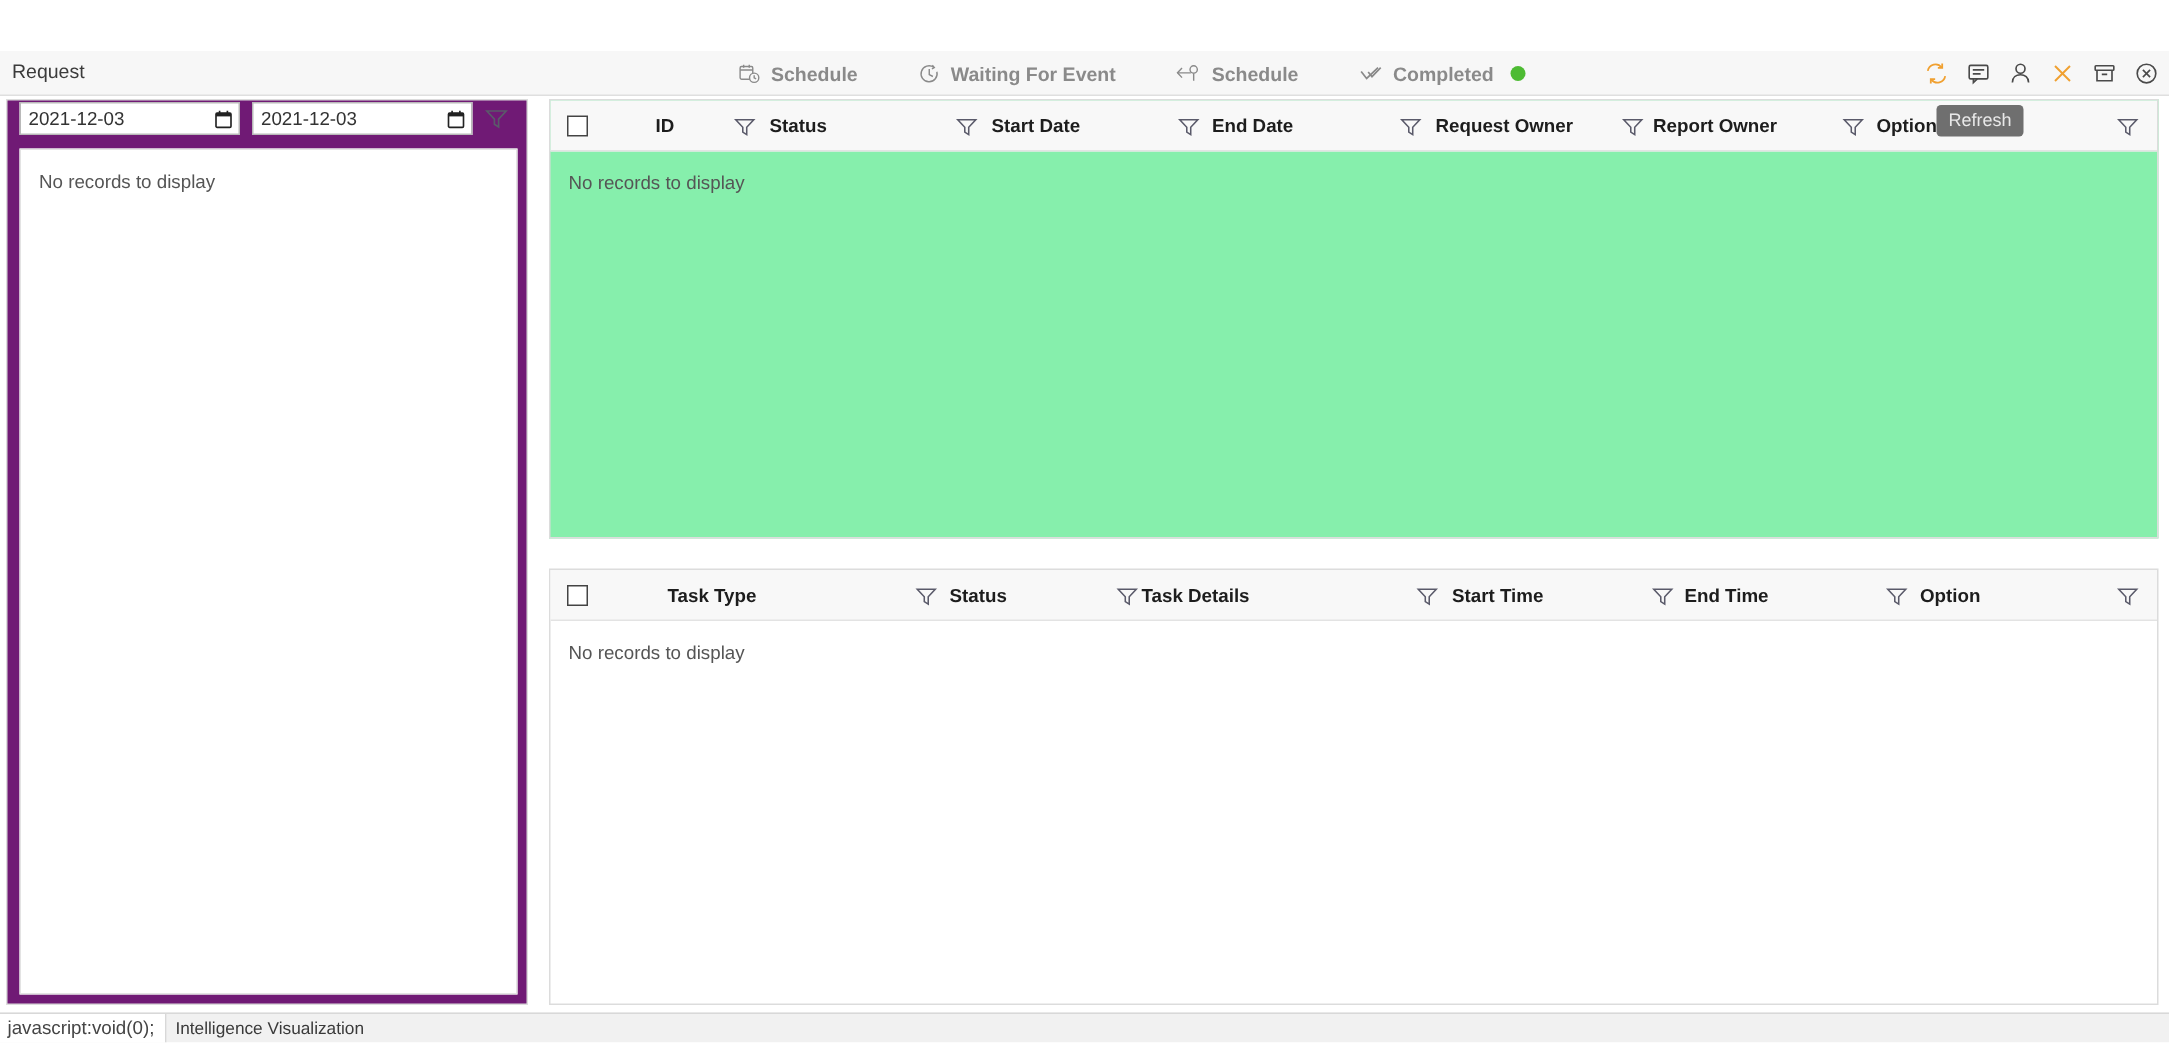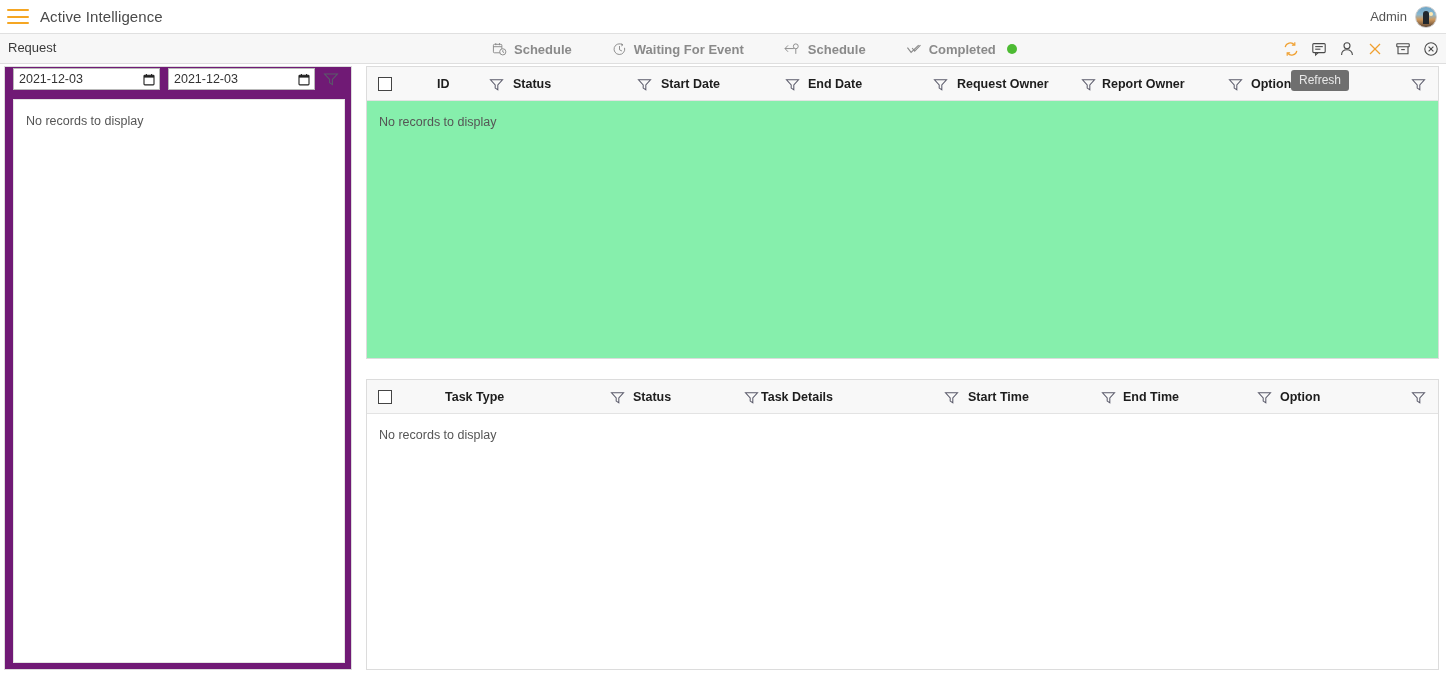--- a/index.html
+++ b/index.html
@@ -199,35 +199,20 @@
   .status-text {
     font-size: 11.5px; color: #3a3a3a;
     margin-left: 6px;
   }
 </style>
 </head>
 <body>
 
 <div class="app">
 
-  <div class="topbar">
-    <div class="hamburger">
-      <span></span>
-        <span></span>
-        <span></span>
-    </div>
-    <div class="app-title">Active Intelligence</div>
-    <div class="topbar-right">
-      <div class="admin-label">Admin</div>
-      <div class="avatar">
-        <div class="sun"></div>
-        <div class="silhouette"></div>
-      </div>
-    </div>
-  </div>
 
   <div class="subbar">
     <div class="request-label">Request</div>
 
     <div class="statustabs">
 
       <div class="stab">
         <span>
           <svg width="15" height="15" viewBox="0 0 16 16" fill="none" stroke="#8a8a8a" stroke-width="1">
             <rect x="1.5" y="2.5" width="9" height="9" rx="1"></rect>
@@ -468,14 +453,18 @@
           </svg>
       </span>
     </div>
     <div class="grid-body">
       <div class="norecords">No records to display</div>
     </div>
   </div>
 
   <div class="tooltip">Refresh</div>
 
+  <div class="statusbar">
+    <div class="status-js">javascript:void(0);</div>
+    <div class="status-text">Intelligence Visualization</div>
+  </div>
 
 </div>
 
 </body></html>

